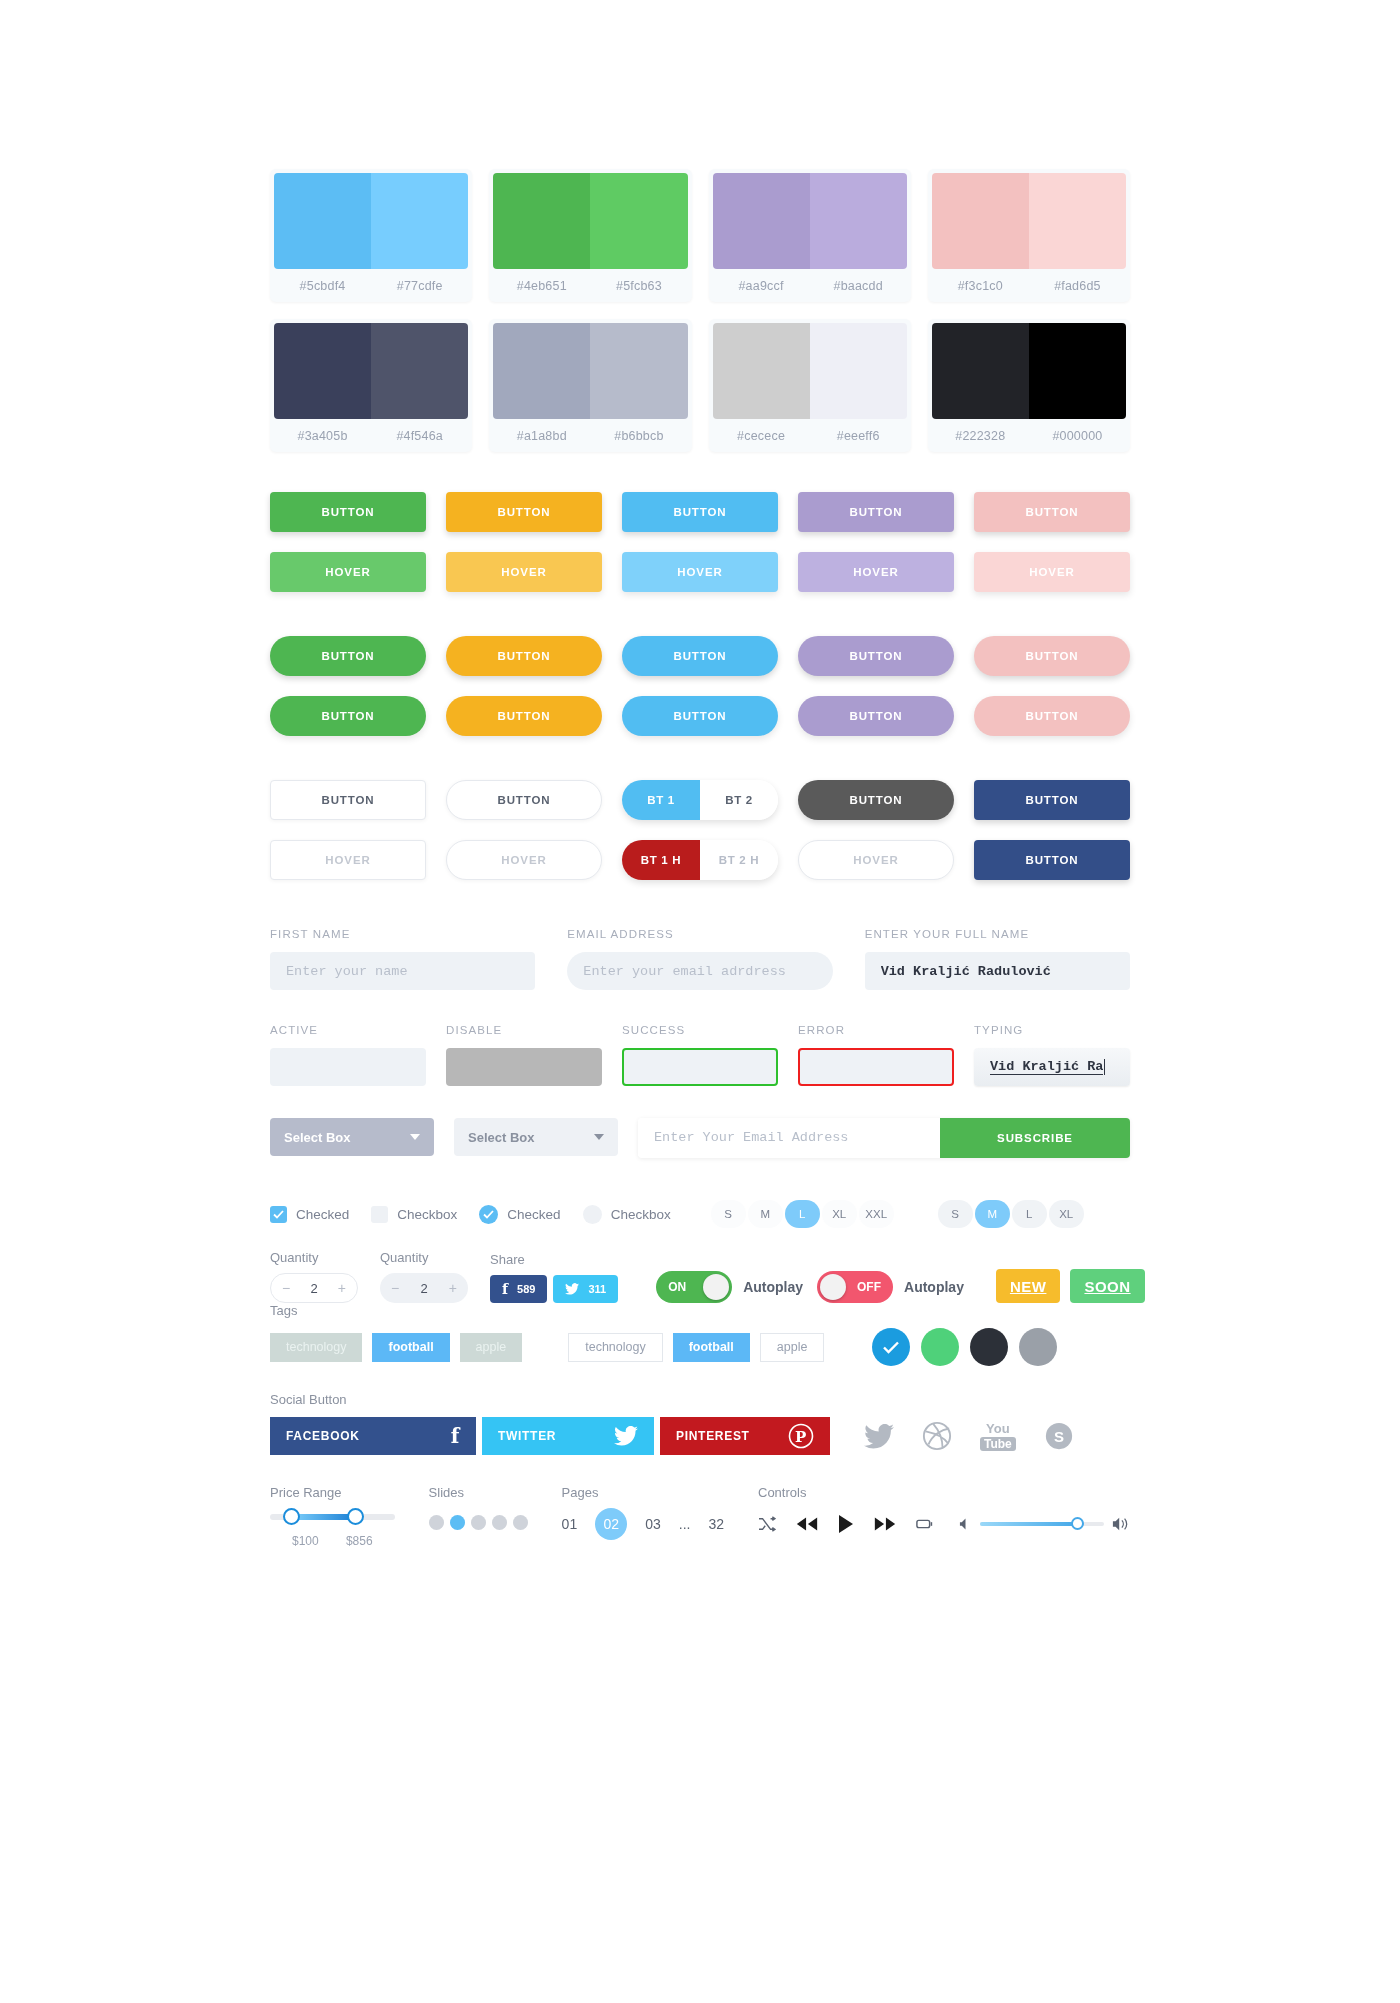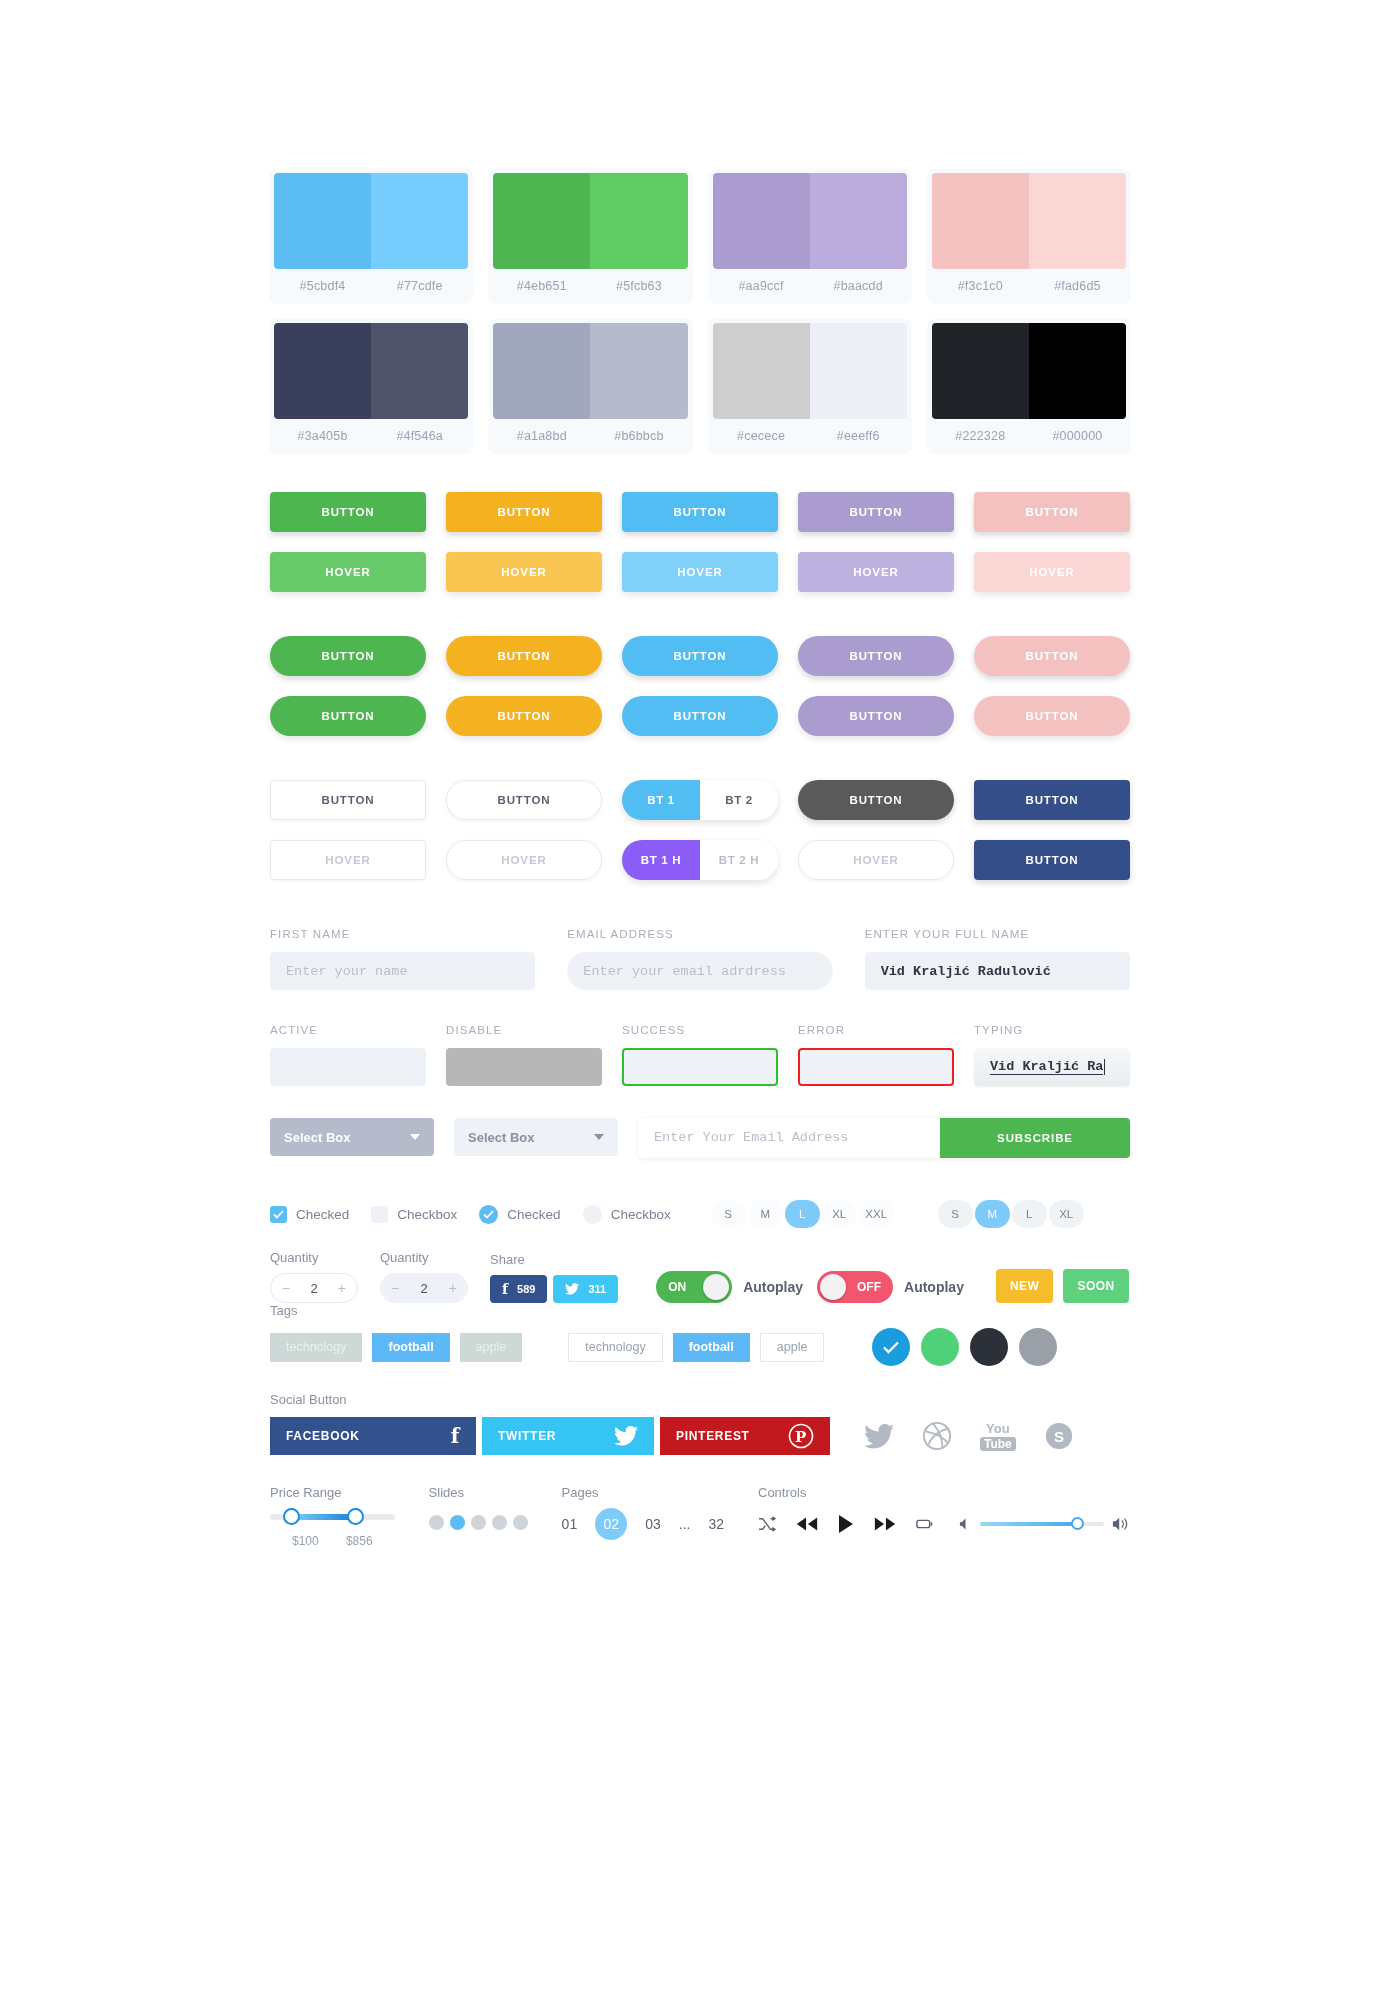--- a/index.html
+++ b/index.html
@@ -139,22 +139,22 @@
     cursor:pointer;
   }
   .toggle {
     width: 76px; height: 32px; border-radius: 16px; display:flex;
     align-items:center; color:#fff; font-size:12px; font-weight:bold;
     position: relative; cursor:pointer;
   }
   .knob { width: 26px; height: 26px; border-radius:50%; background:#f2f2f2;
           position:absolute; top:3px; box-shadow: 0 1px 3px rgba(0,0,0,.25); }
   .badge { height: 24px; border-radius: 4px; display:flex; align-items:center;
-           justify-content:center; padding: 17px 14px; color:#fff; font-size:12px;
-           font-weight:bold; letter-spacing:.5px; }
+           justify-content:center; padding: 17px 14px; color:#fff; font-size:15px;
+           font-weight:bold; letter-spacing:.5px;text-decoration:underline; }
 
   
   .tag { height: 29px; display:flex; align-items:center; justify-content:center;
          font-size: 12.5px; padding: 0 16px; cursor:pointer; }
   .circ-ic { width: 38px; height: 38px; border-radius:50%; display:flex;
              align-items:center; justify-content:center; }
 
   
   .social {
     height: 38px; display:flex; align-items:center; justify-content:space-between;
@@ -303,21 +303,21 @@
         <div id="sp1" style="color: rgb(255, 255, 255); background: rgb(81, 189, 242);">BT 1</div>
         <div style="background:#fff;color:#5a6270;">BT 2</div>
       </div>
       <div class="btn r20 sh" id="dark-btn" style="background: rgb(90, 90, 90);">BUTTON</div>
       <div class="btn r4 sh" id="navy-btn" style="background: rgb(51, 78, 136);">BUTTON</div>
     </div>
     <div class="btn-row" style="margin-top:20px;">
       <div class="btn btn-outline hover r4">HOVER</div>
       <div class="btn btn-outline hover r20">HOVER</div>
       <div class="split">
-        <div id="sp1h" style="color: rgb(255, 255, 255); background: #8b5cf6;">BT 1 H</div>
+        <div id="sp1h" style="color: rgb(255, 255, 255); background: #b91c1c;">BT 1 H</div>
         <div style="background:#fff;color:#b6bcc8;">BT 2 H</div>
       </div>
       <div class="btn btn-outline hover r20">HOVER</div>
       <div class="btn r4 sh" id="navy-btn-h" style="background: rgb(51, 78, 136);">BUTTON</div>
     </div>
   </div>
 
   <div class="section" style="margin-top:48px;">
     <div style="display:grid;grid-template-columns:1fr 1fr 1fr;gap:32px;">
       <div>

